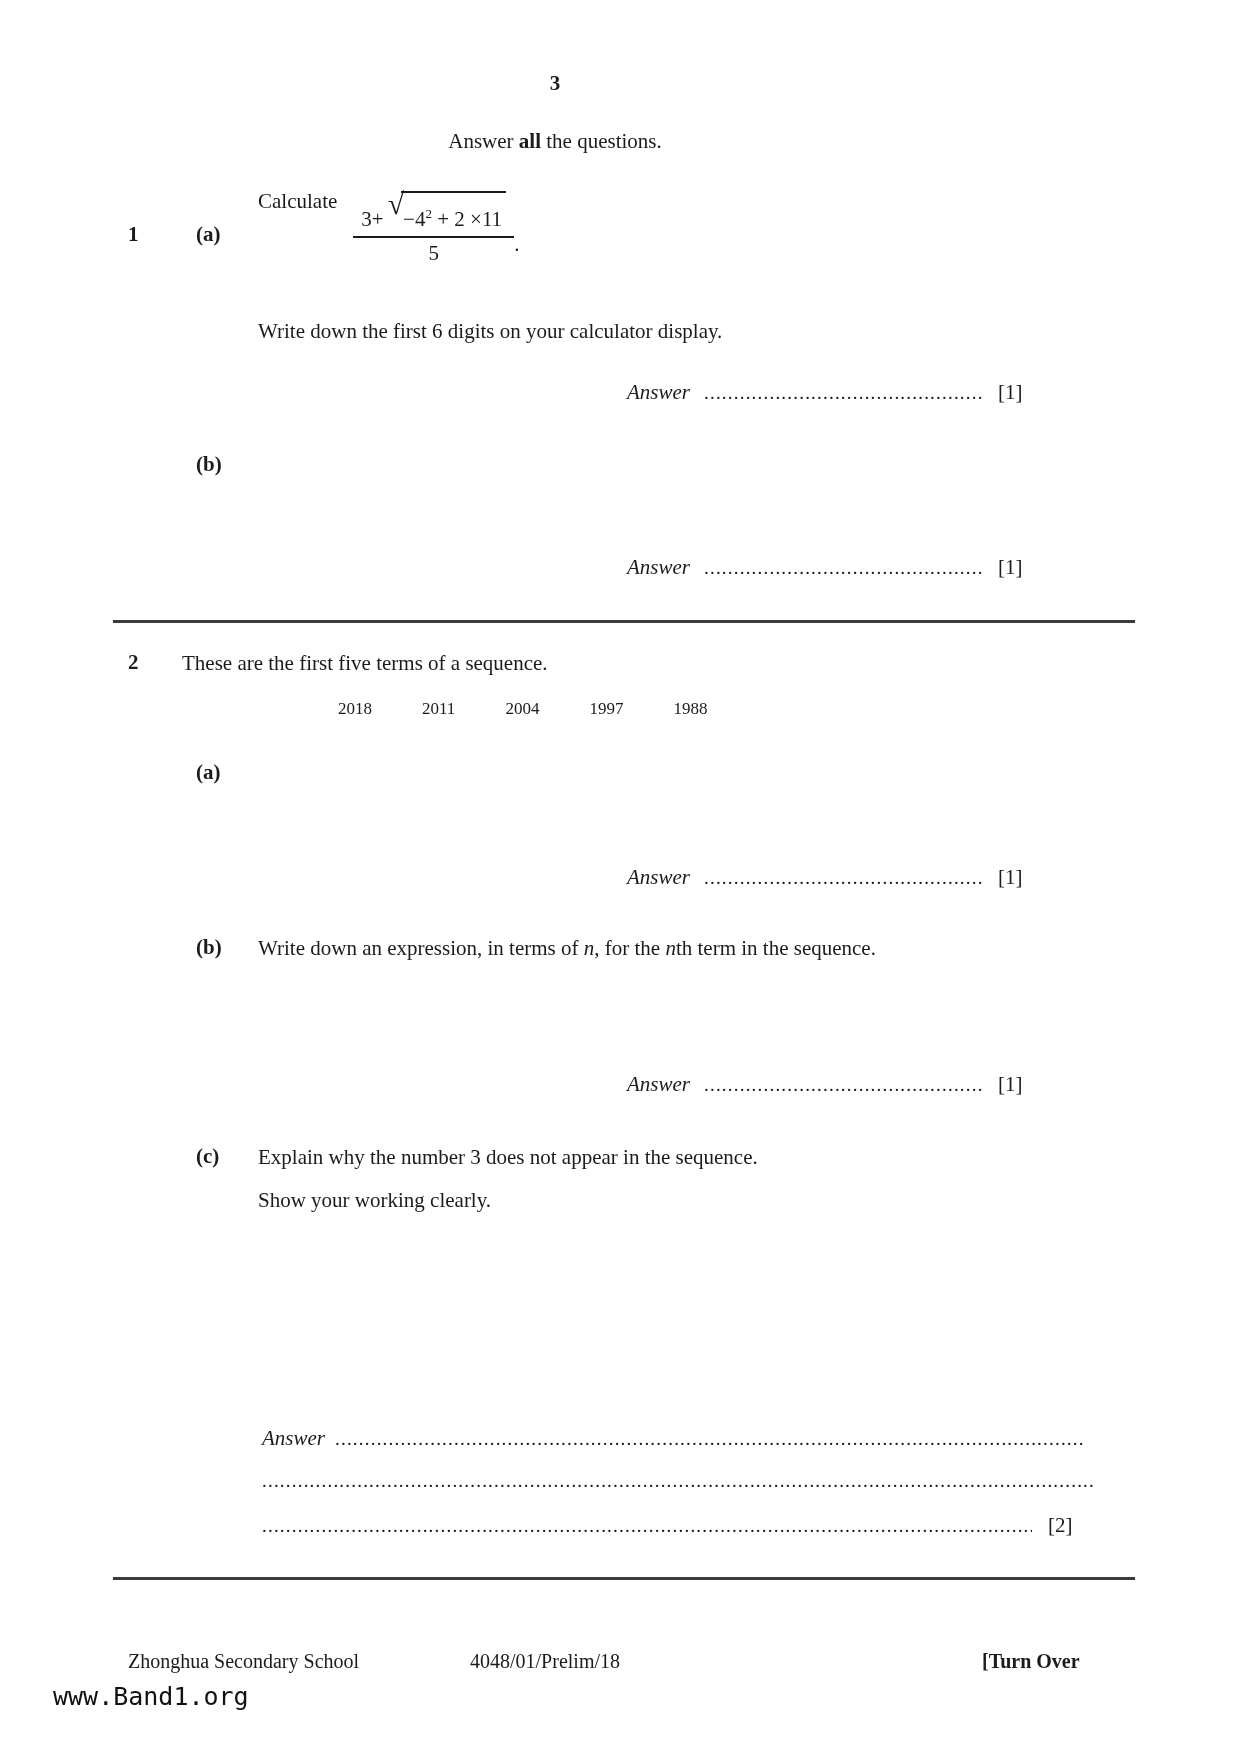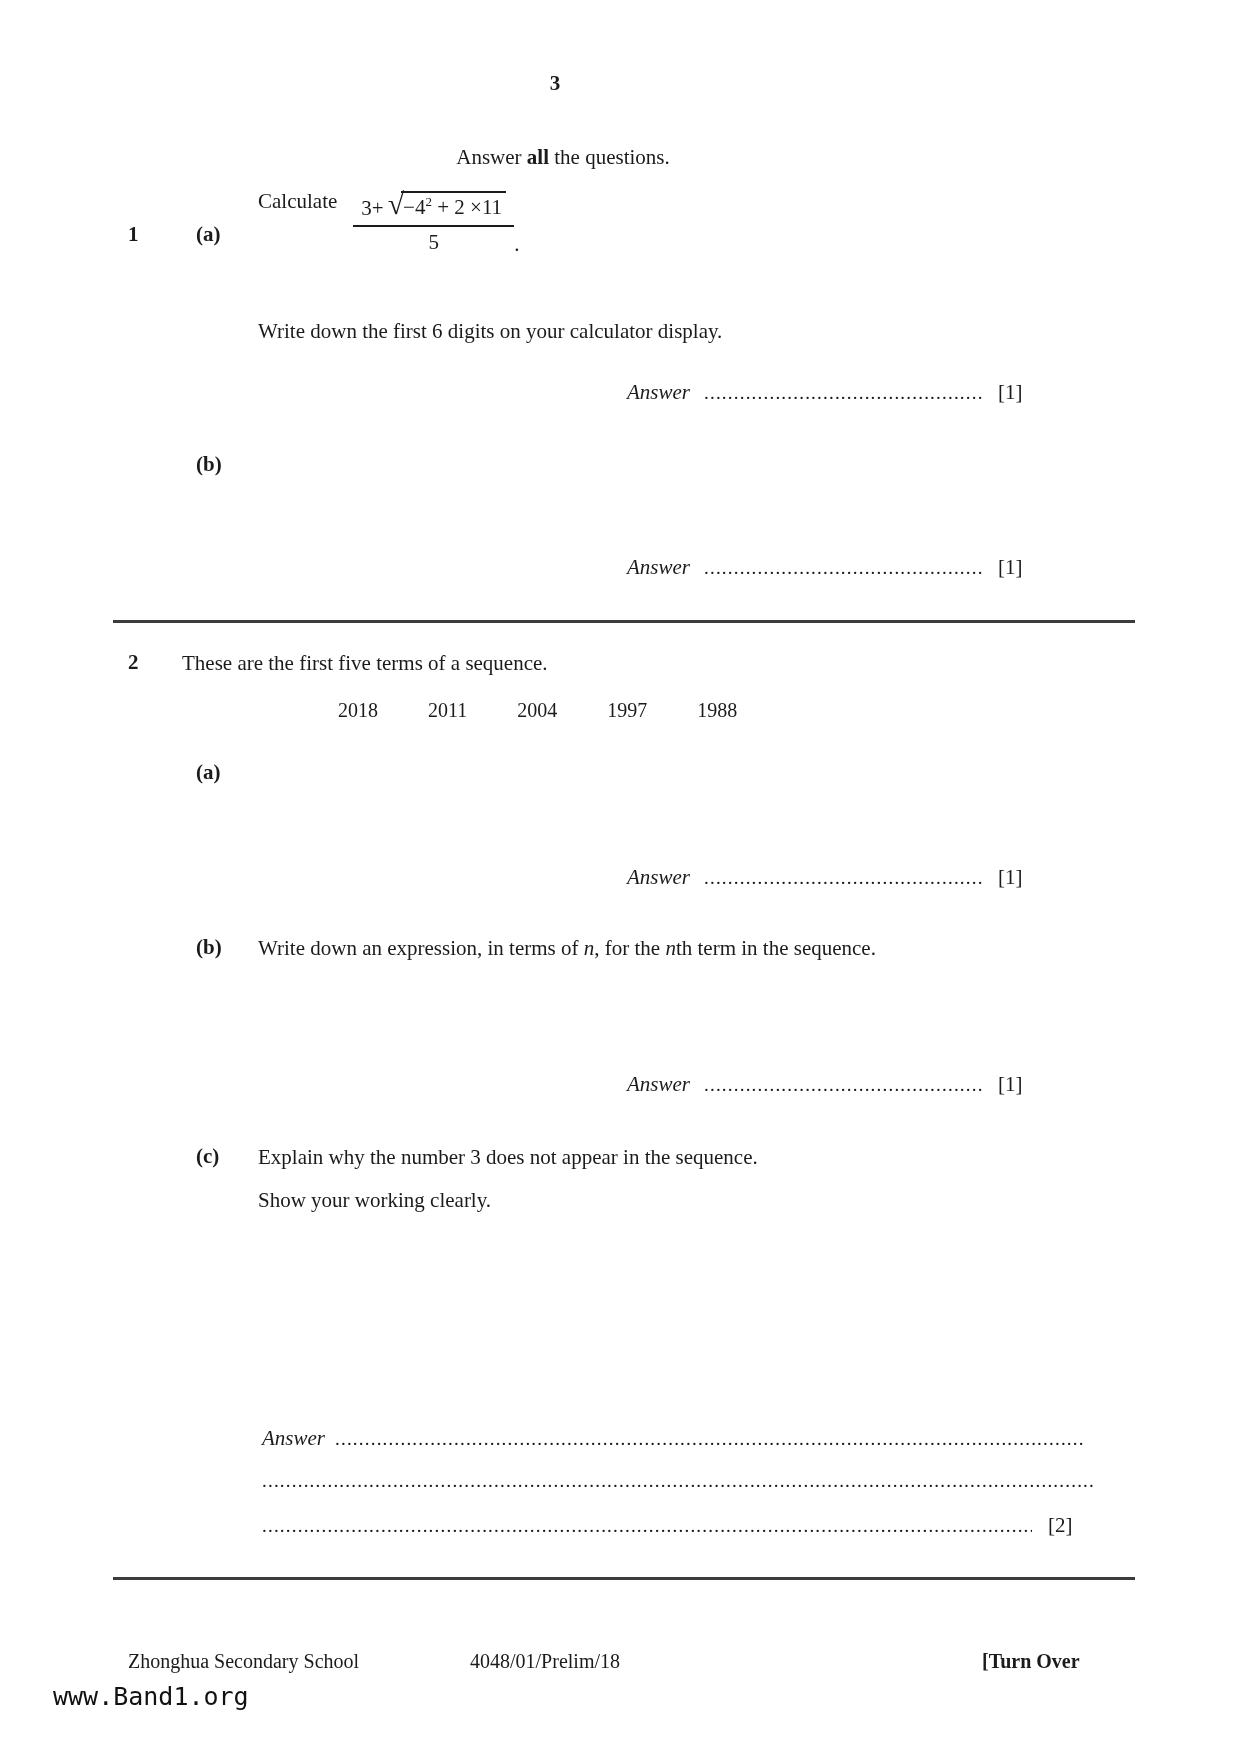--- a/index.html
+++ b/index.html
@@ -29,52 +29,52 @@
     font-size: 21px; white-space: nowrap;
     padding: 2px 8px 4px 8px;
     border-bottom: 2px solid #1b1b1b;
     display: inline-flex; align-items: flex-end;
   }
   .frac .den { font-size: 21px; padding-top: 3px; }
   .sqrt { display: inline-flex; align-items: flex-start; margin-left: 4px; }
   .sqrt .radical-glyph { font-size: 30px; line-height: 1; transform: translateY(-2px); }
   .sqrt .radicand {
     border-top: 2px solid #1b1b1b;
-    padding: 2px 4px 0 2px; margin-left: -3px;
+    padding: 14px 4px 0 2px; margin-left: -3px;
     white-space: nowrap;
   }
   sup.exp { font-size: 13px; vertical-align: super; line-height: 1; }
   .formula-period { font-size: 21px; align-self: flex-end; padding-bottom: 18px; }
 
   
   .answer-row { display: flex; align-items: baseline; }
   .ans-label { font-style: italic; font-size: 21px; }
   .dots {
     display: inline-block; overflow: hidden; white-space: nowrap;
     font-size: 19px; letter-spacing: 1.2px; vertical-align: baseline;
   }
   .dots-short { width: 278px; margin-left: 14px; }
   .marks { font-size: 21px; margin-left: 16px; }
 
   .divider { height: 3px; background: #3c3c3c; }
 
-  .terms-row { display: flex; gap: 50px; font-size: 20px; }
+  .terms-row { display: flex; gap: 50px; font-size: 17px; }
   .terms-row span { display: inline-block; }
 
   .footer-text { font-size: 20px; white-space: nowrap; }
   .watermark { font-family: "DejaVu Sans Mono", monospace; font-size: 25px; white-space: nowrap; color: #111; }
 </style>
 </head>
 <body>
 
 <div class="page">
 
   <div class="abs center-band txt bold" style="top:70px;">3</div>
 
-  <div class="abs center-band txt" style="top:144px;margin-left:8px;">
+  <div class="abs center-band txt" style="top:128px;">
     <span>Answer </span><span class="bold">all</span><span> the questions.</span>
   </div>
 
   <div class="abs qnum" style="left:128px; top:222px;">1</div>
   <div class="abs plabel" style="left:196px; top:222px;">(a)</div>
 
   <div class="abs formula-row" style="left:258px; top:189px;">
     <span class="formula-lead">Calculate</span>
     <span class="frac">
       <span class="num">

